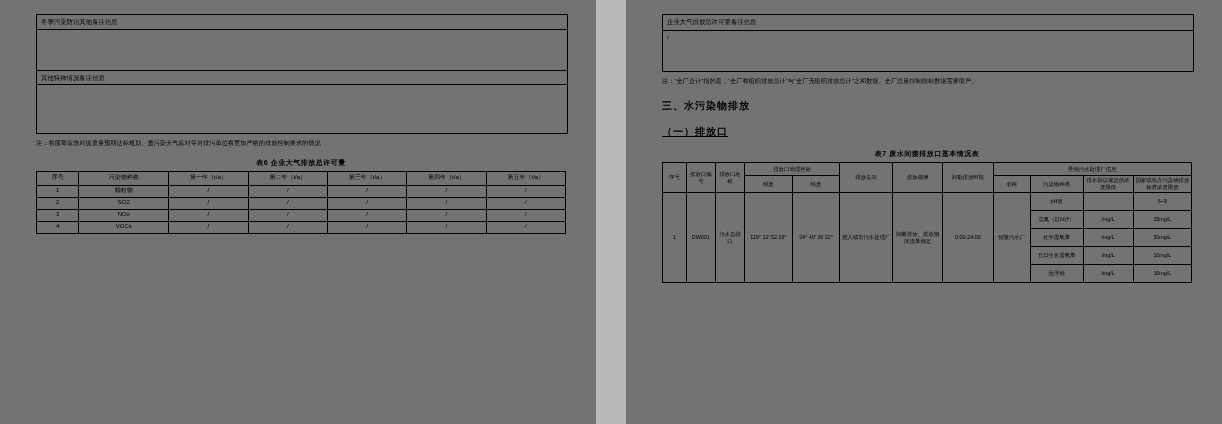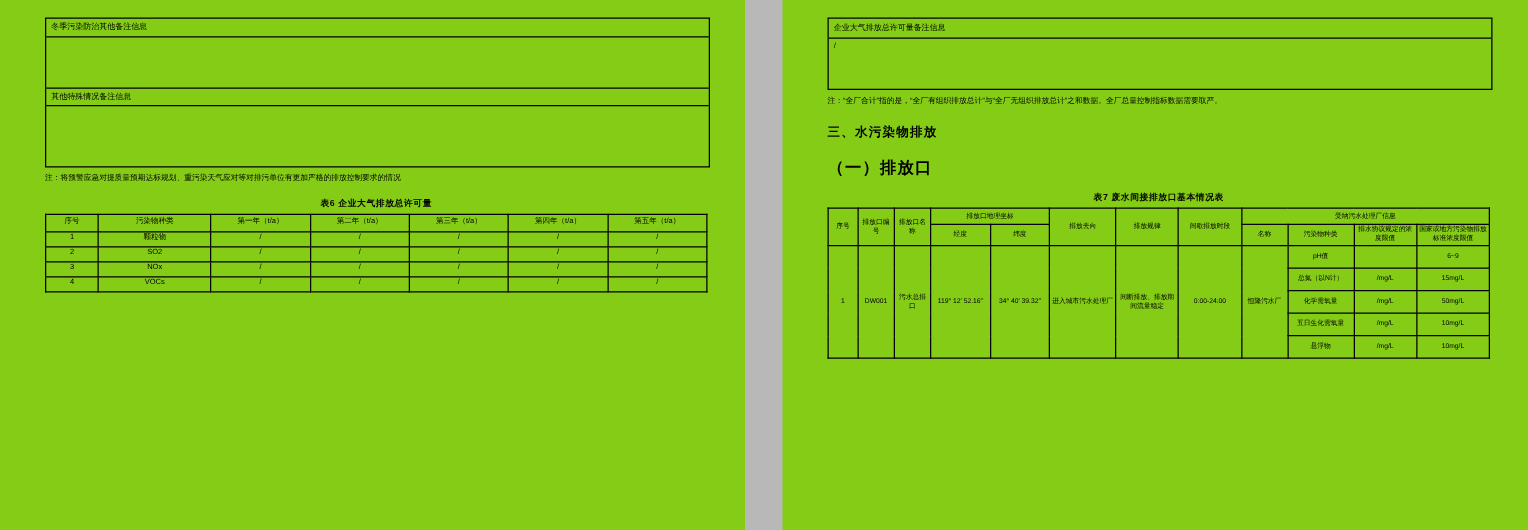--- a/index.html
+++ b/index.html
@@ -13,21 +13,21 @@
     font-family: "Liberation Sans", sans-serif;
     overflow: hidden;
   }
   .spread {
     display: flex;
     width: 1222px;
     height: 424px;
     background: #b8b8b8;
   }
   .page {
-    background: #84cc16;
+    background: #737373;
     height: 424px;
     box-sizing: border-box;
     position: relative;
   }
   .page-left {
     width: 596px;
     padding: 14px 30px 0 36px;
   }
   .gutter {
     width: 30px;
@@ -45,24 +45,25 @@
     color: #000;
     margin: 4px 0 0 0;
   }
   .heading2 {
     font-size: 10px;
     font-weight: bold;
     margin: 14px 0 6px 0;
     letter-spacing: 1px;
   }
   .heading3 {
-    font-size: 13px;
+    font-size: 10px;
     font-weight: bold;
     margin: 12px 0 6px 0;
     letter-spacing: 1px;
+    text-decoration: underline;
   }
   .table-caption {
     font-size: 7px;
     font-weight: bold;
     text-align: center;
     margin: 10px 0 3px 0;
     letter-spacing: 0.5px;
   }
 
   

